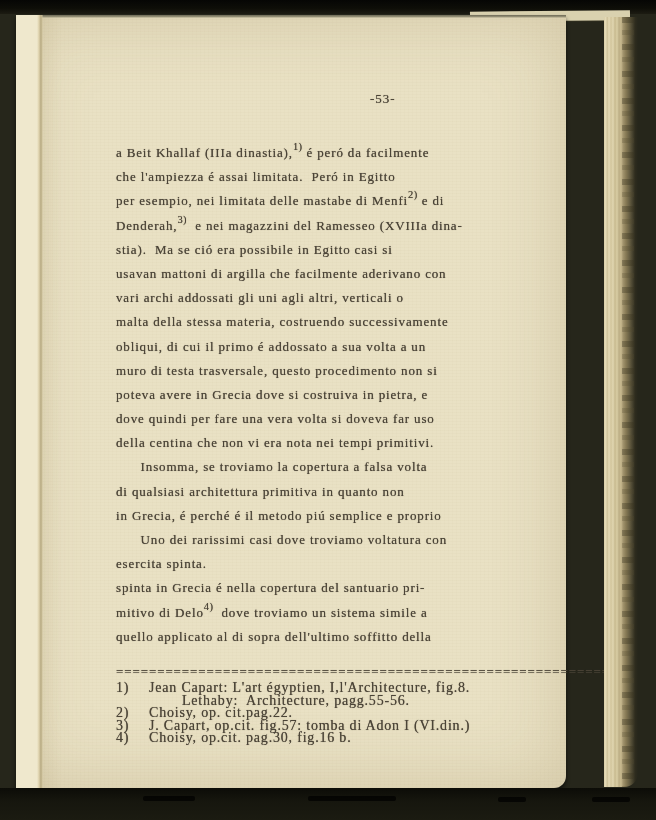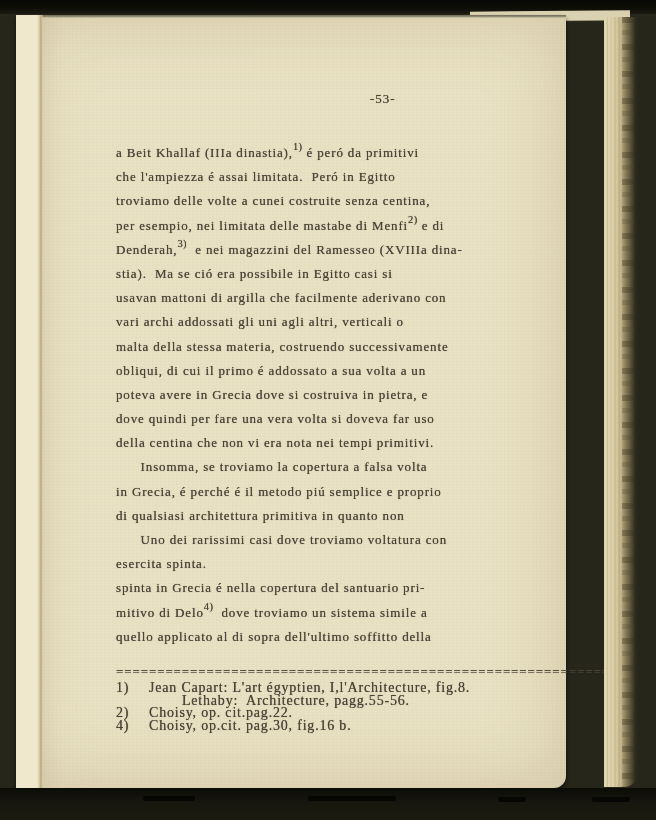--- a/index.html
+++ b/index.html
@@ -98,49 +98,50 @@
 <div class="stage">
   <div class="top-band"></div>
   <div class="sheet-behind"></div>
 
   <div class="paper">
     <div class="left-strip"></div>
 
     <div class="page-number ink">-53-</div>
 
     <div class="body-text ink" id="body-lines">
-        <div class="line"><span>a Beit Khallaf (IIIa dinastia),</span><span class="sup">1)</span><span> é peró da primitivi</span></div>
+        <div class="line"><span>a Beit Khallaf (IIIa dinastia),</span><span class="sup">1)</span><span> é peró da facilmente</span></div>
         <div class="line"><span>che l'ampiezza é assai limitata.  Peró in Egitto</span></div>
-        <div class="line"><span>troviamo delle volte a cunei costruite senza centina,</span></div>
         <div class="line"><span>per esempio, nei limitata delle mastabe di Menfi</span><span class="sup">2)</span><span> e di</span></div>
         <div class="line"><span>Denderah,</span><span class="sup">3)</span><span>  e nei magazzini del Ramesseo (XVIIIa dina-</span></div>
         <div class="line"><span>stia).  Ma se ció era possibile in Egitto casi si</span></div>
         <div class="line"><span>usavan mattoni di argilla che facilmente aderivano con</span></div>
         <div class="line"><span>vari archi addossati gli uni agli altri, verticali o</span></div>
         <div class="line"><span>malta della stessa materia, costruendo successivamente</span></div>
         <div class="line"><span>obliqui, di cui il primo é addossato a sua volta a un</span></div>
+        <div class="line"><span>muro di testa trasversale, questo procedimento non si</span></div>
         <div class="line"><span>poteva avere in Grecia dove si costruiva in pietra, e</span></div>
         <div class="line"><span>dove quindi per fare una vera volta si doveva far uso</span></div>
         <div class="line"><span>della centina che non vi era nota nei tempi primitivi.</span></div>
         <div class="line"><span>      Insomma, se troviamo la copertura a falsa volta</span></div>
+        <div class="line"><span>di qualsiasi architettura primitiva in quanto non</span></div>
         <div class="line"><span>in Grecia, é perché é il metodo piú semplice e proprio</span></div>
-        <div class="line"><span>di qualsiasi architettura primitiva in quanto non</span></div>
         <div class="line"><span>      Uno dei rarissimi casi dove troviamo voltatura con</span></div>
         <div class="line"><span>esercita spinta.</span></div>
         <div class="line"><span>spinta in Grecia é nella copertura del santuario pri-</span></div>
         <div class="line"><span>mitivo di Delo</span><span class="sup">4)</span><span>  dove troviamo un sistema simile a</span></div>
         <div class="line"><span>quello applicato al di sopra dell'ultimo soffitto della</span></div>
       </div>
 
     <div class="separator ink">==============================================================</div>
 
     <div class="footnotes ink" id="footnotes">
         <div class="fn-line"><span class="fn-marker">1)</span><span>Jean Capart: L'art égyptien, I,l'Architecture, fig.8.</span></div>
         <div class="fn-line fn-cont"><span>Lethaby:  Architecture, pagg.55-56.</span></div>
         <div class="fn-line"><span class="fn-marker">2)</span><span>Choisy, op. cit.pag.22.</span></div>
+        <div class="fn-line"><span class="fn-marker">3)</span><span>J. Capart, op.cit. fig.57: tomba di Adon I (VI.din.)</span></div>
         <div class="fn-line"><span class="fn-marker">4)</span><span>Choisy, op.cit. pag.30, fig.16 b.</span></div>
       </div>
   </div>
 
   <div class="edge-stack"></div>
   <div class="edge-tear"></div>
 
   <div class="bottom-band">
     <div class="dash d1"></div>
     <div class="dash d2"></div>

